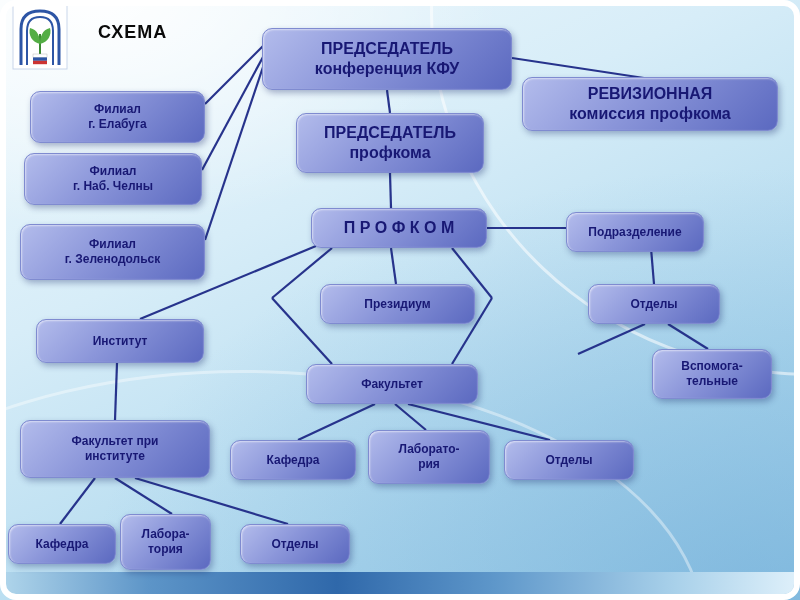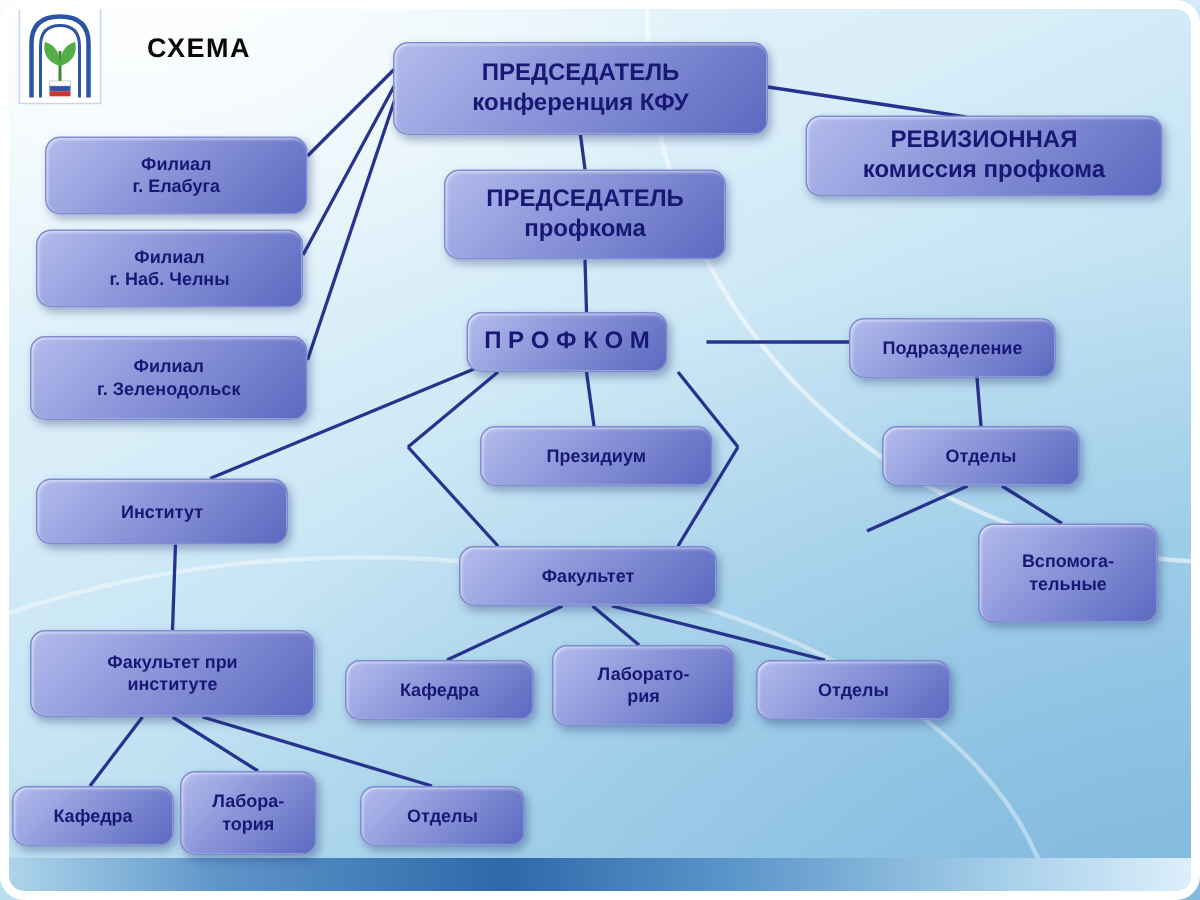--- a/index.html
+++ b/index.html
@@ -76,37 +76,37 @@
     <path d="M28 40 C36 38 40 31 38 24 C30 26 28 33 28 40 Z" fill="#54ae45"></path>
     <rect x="21" y="50" width="14" height="3.4" fill="#ffffff" stroke="#aaaaaa" stroke-width="0.4"></rect>
     <rect x="21" y="53.4" width="14" height="3.4" fill="#2d55a5"></rect>
     <rect x="21" y="56.8" width="14" height="3.4" fill="#cc3333"></rect>
   </svg>
 
   <div class="schema-title">СХЕМА</div>
 
   <div class="node big" style="left:262px;top:28px;width:250px;height:62px">ПРЕДСЕДАТЕЛЬ
 конференция КФУ</div>
-  <div class="node big" style="left:537px;top:77px;width:238px;height:54px">РЕВИЗИОННАЯ
+  <div class="node big" style="left:522px;top:77px;width:256px;height:54px">РЕВИЗИОННАЯ
 комиссия профкома</div>
   <div class="node big" style="left:296px;top:113px;width:188px;height:60px">ПРЕДСЕДАТЕЛЬ
 профкома</div>
   <div class="node" style="left:30px;top:91px;width:175px;height:52px">Филиал
 г. Елабуга</div>
   <div class="node" style="left:24px;top:153px;width:178px;height:52px">Филиал
 г. Наб. Челны</div>
   <div class="node" style="left:20px;top:224px;width:185px;height:56px">Филиал
 г. Зеленодольск</div>
-  <div class="node big" style="left:311px;top:208px;width:134px;height:40px">П Р О Ф К О М</div>
+  <div class="node big" style="left:311px;top:208px;width:176px;height:40px">П Р О Ф К О М</div>
   <div class="node" style="left:566px;top:212px;width:138px;height:40px">Подразделение</div>
   <div class="node" style="left:320px;top:284px;width:155px;height:40px">Президиум</div>
   <div class="node" style="left:588px;top:284px;width:132px;height:40px">Отделы</div>
-  <div class="node" style="left:24px;top:319px;width:168px;height:44px">Институт</div>
+  <div class="node" style="left:36px;top:319px;width:168px;height:44px">Институт</div>
   <div class="node" style="left:306px;top:364px;width:172px;height:40px">Факультет</div>
-  <div class="node" style="left:652px;top:349px;width:120px;height:66px">Вспомога-
+  <div class="node" style="left:652px;top:349px;width:120px;height:50px">Вспомога-
 тельные</div>
   <div class="node" style="left:20px;top:420px;width:190px;height:58px">Факультет при
 институте</div>
   <div class="node" style="left:230px;top:440px;width:126px;height:40px">Кафедра</div>
   <div class="node" style="left:368px;top:430px;width:122px;height:54px">Лаборато-
 рия</div>
   <div class="node" style="left:504px;top:440px;width:130px;height:40px">Отделы</div>
   <div class="node" style="left:8px;top:524px;width:108px;height:40px">Кафедра</div>
   <div class="node" style="left:120px;top:514px;width:91px;height:56px">Лабора-
 тория</div>

